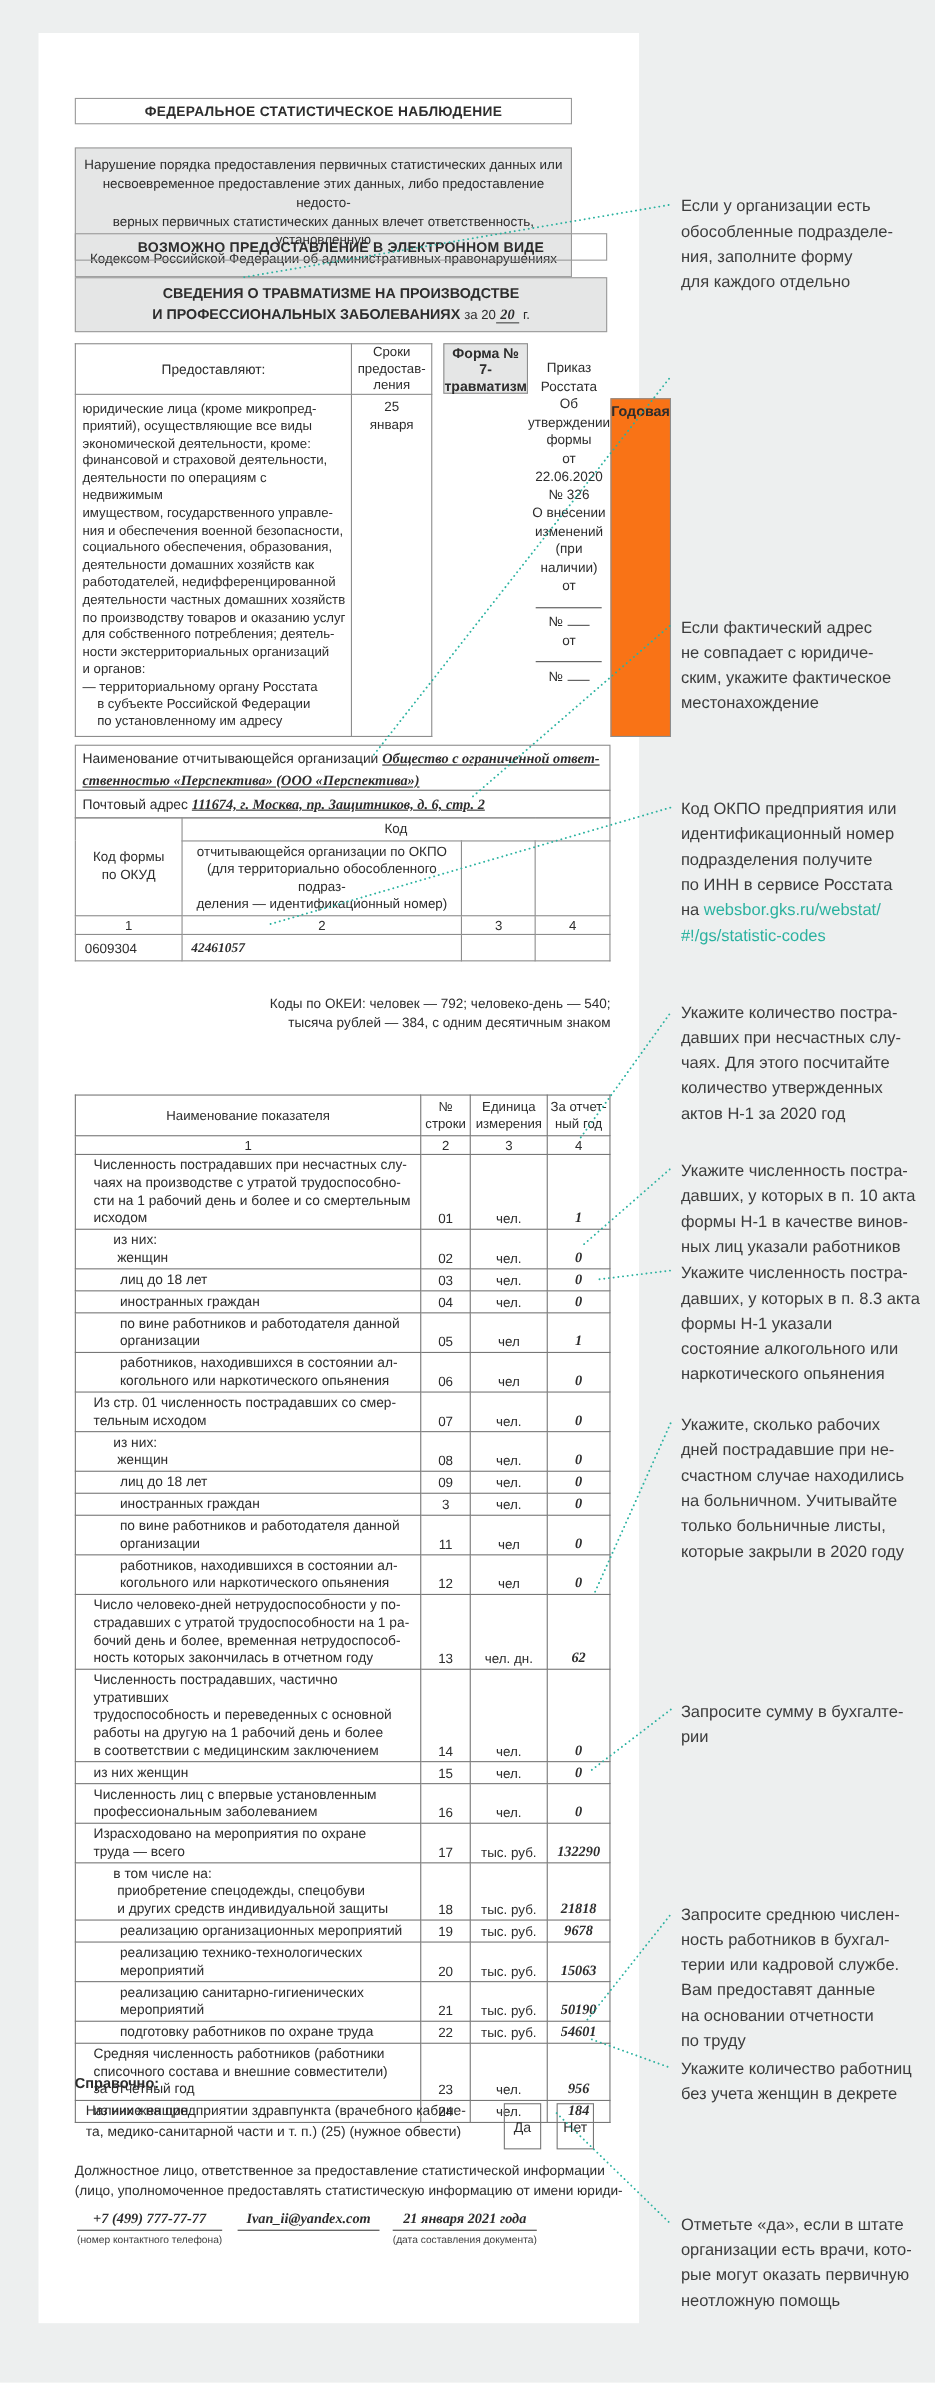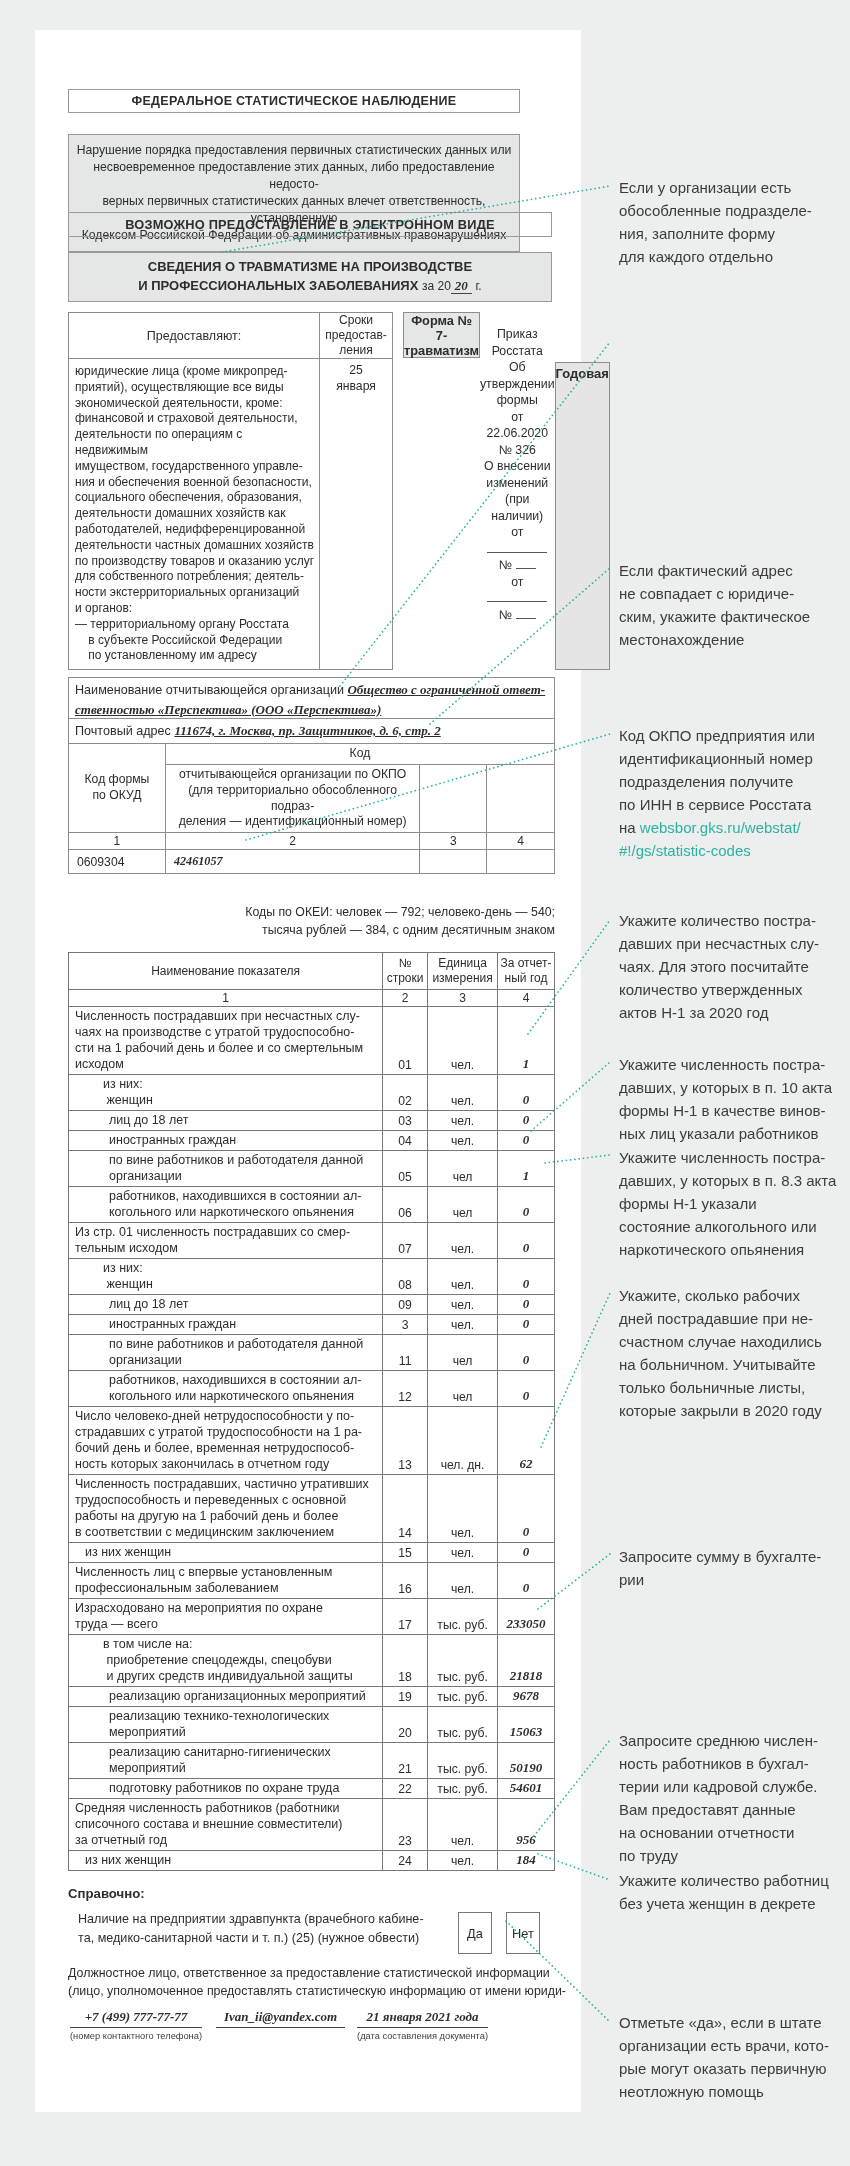--- a/index.html
+++ b/index.html
@@ -24,40 +24,40 @@
   .ptable .h1 { width:252px; text-align:center; font-size:12.5px; vertical-align:middle; height:46px; }
   .ptable .h2 { width:73px; text-align:center; font-size:12px; line-height:1.25; vertical-align:middle; }
   .ptable .body { font-size:12px; line-height:15.8px; padding:5px 5px 5px 6px; vertical-align:top; }
   .ptable .dl { text-align:center; font-size:12.2px; line-height:1.3; vertical-align:top; padding-top:4px; }
   .rightcol { width:152px; margin-left:10px; display:flex; flex-direction:row; }
   .formbox { border:1px solid #8d8d8d; background:#e5e6e6; font-weight:bold; font-size:12.8px; text-align:center; height:46px; display:flex; align-items:center; justify-content:center; }
   .order { margin-top:14px; text-align:center; font-size:12.3px; line-height:16.5px; }
   .order-line { font-size:12.3px; line-height:16.5px; text-align:center; }
   .fill { display:inline-block; border-bottom:1px solid #555; height:11px; }
   .w62 { width:60px; margin:0 4px; } .w20 { width:20px; margin-left:4px; }
-  .annual { margin-top:50px; border:1px solid #8d8d8d; background:#e5e5e5; font-weight:bold; font-size:13px; text-align:center; padding:3px 0; }
+  .annual { margin-top:50px; border:1px solid #8d8d8d; background:#f97316; font-weight:bold; font-size:13px; text-align:center; padding:3px 0; }
 
   
   .orgbox { position:absolute; left:33px; width:487px; border:1px solid #8d8d8d; font-size:12.6px; line-height:1.5; padding:2px 6px; }
   .org1 { top:647px; height:42px; }
   .org2 { top:688px; height:26px; }
   .fillval { font-family:"Liberation Serif", serif; font-style:italic; font-weight:bold; text-decoration:underline; font-size:13px; }
   .ctable { position:absolute; left:33px; top:713px; width:487px; }
   .ctable td { border:1px solid #8d8d8d; font-size:12.2px; text-align:center; vertical-align:middle; }
   .ctable .ch { line-height:1.3; padding:2px; }
   .ctable .num { font-size:12px; padding:1px; }
   .ctable .dval { text-align:left; padding:2px 8px; height:24px; }
 
   
   .okei { position:absolute; left:33px; top:873px; width:487px; text-align:right; font-size:12.3px; line-height:1.5; }
-  .mtable { position:absolute; left:33px; top:922px; width:487px; }
+  .mtable { position:absolute; left:33px; top:965px; width:487px; }
   .mtable td { border:1px solid #777; }
   .mtable .hd { font-size:12px; line-height:1.25; text-align:center; vertical-align:middle; padding:3px 1px; }
   .mtable .cn { font-size:12px; text-align:center; padding:1px; }
-  .mtable .lab { font-size:12.5px; line-height:16px; padding:1px 4px 2px 6px; vertical-align:bottom; }
+  .mtable .lab { font-size:12.5px; line-height:16px; padding:1px 4px 2px 16px; vertical-align:bottom; }
   .mtable .code, .mtable .unit { font-size:12.2px; text-align:center; vertical-align:bottom; padding:1px 2px 2px; }
   .mtable .val { font-family:"Liberation Serif", serif; font-style:italic; font-weight:bold; font-size:13px; text-align:center; vertical-align:bottom; padding:1px 2px 2px; }
   .ind1 { padding-left:34px !important; }
   .ind2 { padding-left:40px !important; }
   .indh { padding-left:16px !important; }
 
   
   .refttl { position:absolute; left:33px; top:1856px; font-weight:bold; font-size:13.2px; }
   .refrow { position:absolute; left:43px; top:1880px; width:500px; display:flex; }
   .reftext { width:372px; font-size:12.6px; line-height:1.5; }
@@ -326,21 +326,21 @@
 профессиональным заболеванием</td>
             <td class="code">16</td>
             <td class="unit">чел.</td>
             <td class="val">0</td>
           </tr>
       <tr>
             <td class="lab pre">Израсходовано на мероприятия по охране
 труда — всего</td>
             <td class="code">17</td>
             <td class="unit">тыс. руб.</td>
-            <td class="val">233050</td>
+            <td class="val">132290</td>
           </tr>
       <tr>
             <td class="lab pre ind1">в том числе на:
  приобретение спецодежды, спецобуви
  и других средств индивидуальной защиты</td>
             <td class="code">18</td>
             <td class="unit">тыс. руб.</td>
             <td class="val">21818</td>
           </tr>
       <tr>

